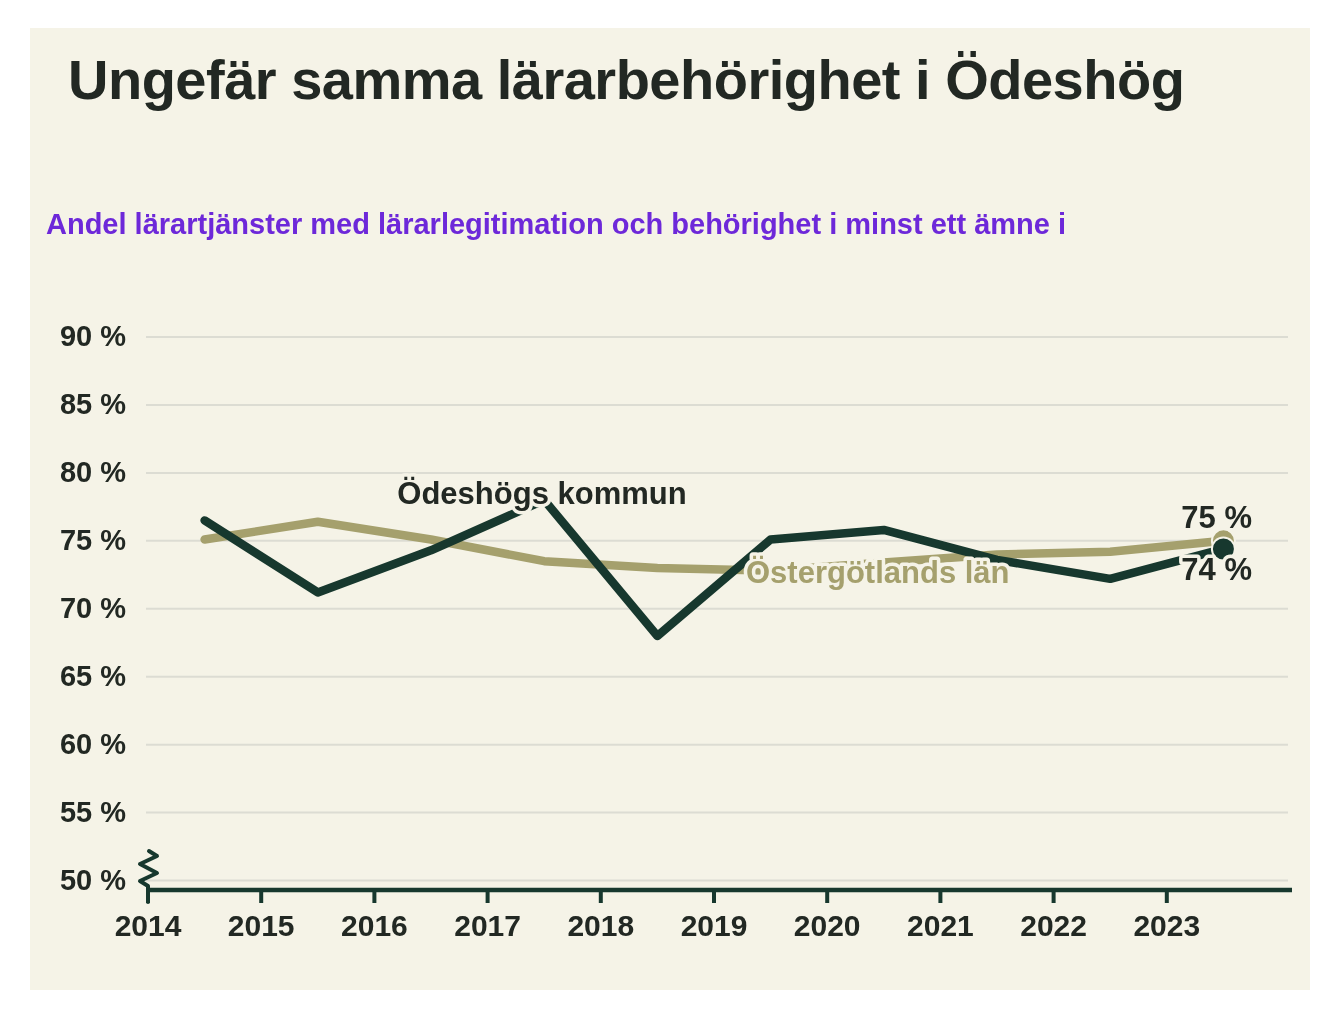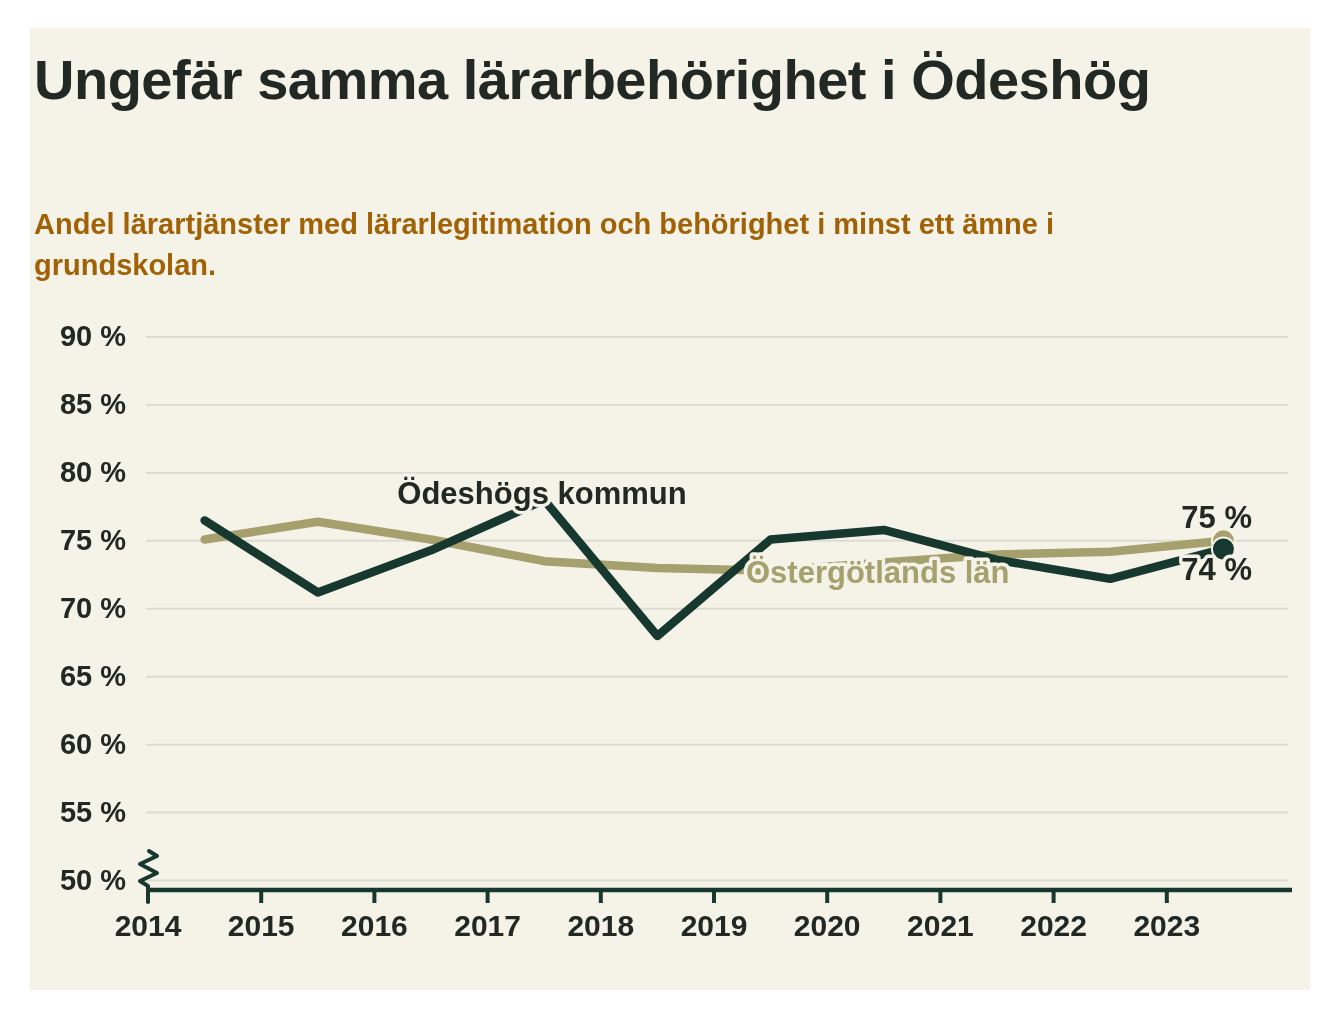--- a/index.html
+++ b/index.html
@@ -10,24 +10,24 @@
   }
   .panel{
     position:absolute;left:30px;top:28px;width:1280px;height:962px;
     background:#f5f3e7;
   }
   .title{
     position:absolute;left:34px;top:36px;margin:0;
     font-size:56px;line-height:88px;font-weight:700;color:#222823;
     letter-spacing:-0.5px;
   }
-  .title .tl{display:block;white-space:nowrap;}
+  .title .tl{display:block;white-space:nowrap;margin-left:34px;}
   .subtitle{
-    position:absolute;left:34px;top:204px;margin:0;
-    font-size:29px;line-height:41px;font-weight:600;color:#a16207;
+    position:absolute;left:46px;top:204px;margin:0;
+    font-size:29px;line-height:41px;font-weight:600;color:#6d28d9;
   }
   .subtitle .sl{display:block;white-space:nowrap;}
   #chart{
     position:absolute;left:0;top:0;width:1340px;height:1020px;
     pointer-events:none;
   }
   #chart text{
     font-family:"Liberation Sans", sans-serif;
     font-weight:600;
   }
@@ -37,21 +37,20 @@
 
 <div class="page">
   <div class="panel"></div>
 
   <h1 class="title">
     <span class="tl">Ungefär samma lärarbehörighet i Ödeshög</span>
   </h1>
 
   <p class="subtitle">
     <span class="sl">Andel lärartjänster med lärarlegitimation och behörighet i minst ett ämne i</span>
-    <span class="sl">grundskolan.</span>
   </p>
 
   <svg id="chart" viewBox="0 0 1340 1020" xmlns="http://www.w3.org/2000/svg">
       <line x1="146" y1="337" x2="1288" y2="337" stroke="#dcdcd3" stroke-width="2"></line>
       <text x="126" y="346" text-anchor="end" font-size="29" fill="#222823">90 %</text>
       <line x1="146" y1="404.9375" x2="1288" y2="404.9375" stroke="#dcdcd3" stroke-width="2"></line>
       <text x="126" y="413.9375" text-anchor="end" font-size="29" fill="#222823">85 %</text>
       <line x1="146" y1="472.875" x2="1288" y2="472.875" stroke="#dcdcd3" stroke-width="2"></line>
       <text x="126" y="481.875" text-anchor="end" font-size="29" fill="#222823">80 %</text>
       <line x1="146" y1="540.8125" x2="1288" y2="540.8125" stroke="#dcdcd3" stroke-width="2"></line>

